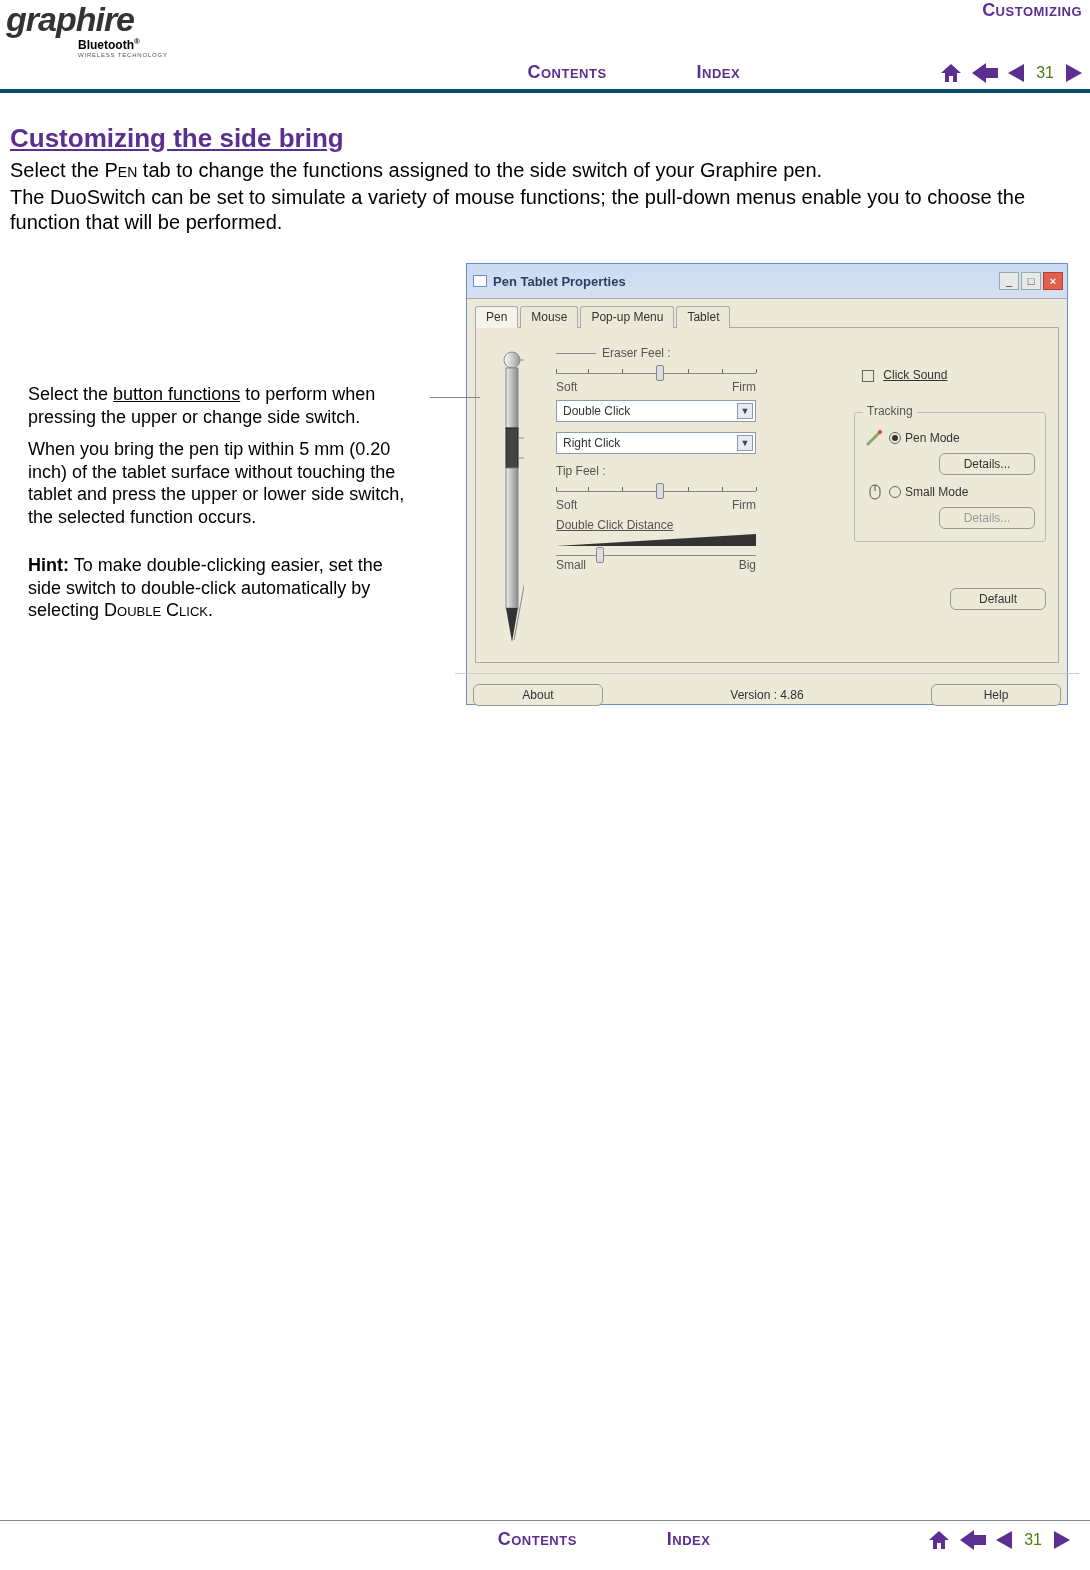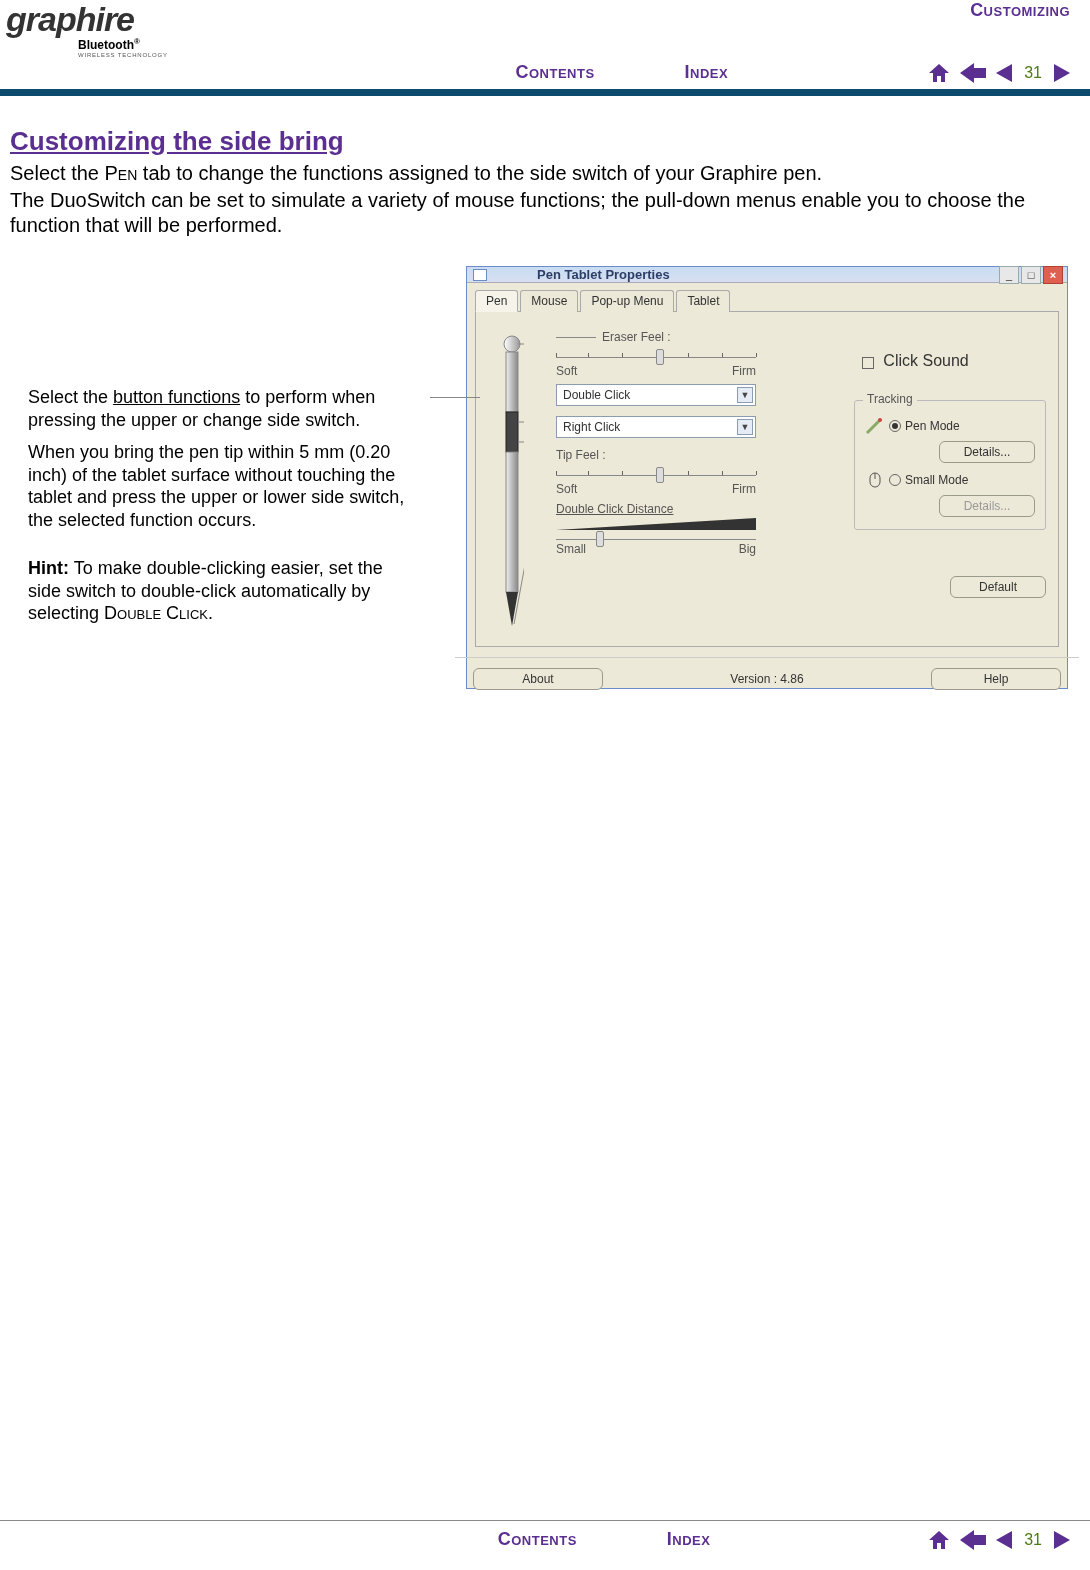--- a/index.html
+++ b/index.html
@@ -12,22 +12,22 @@
   }
   .page {
     width: 1090px;
     min-height: 1570px;
     position: relative;
     padding: 0;
     display: flex;
     flex-direction: column;
   }
   .hdr {
-    padding: 0 20px 6px 6px;
-    border-bottom: 7px solid #0c4a6e;
+    padding: 0 8px 6px 6px;
+    border-bottom: 4px solid #0c4a6e;
   }
   .hdr-top {
     display: flex;
     justify-content: space-between;
     align-items: flex-start;
   }
   .logo {
     font-family: Arial, sans-serif;
     font-size: 34px;
     font-weight: 700;
@@ -130,27 +130,26 @@
   .win {
     width: 602px;
     border: 1px solid #6a8cc8;
     background: #ece9d8;
     font-family: Tahoma, Arial, sans-serif;
     font-size: 12px;
     color: #333;
     margin-left: auto;
   }
   .titlebar {
-    height: 16px;
+    height: 35px;
     background: linear-gradient(#c9dcf3, #d7dff0);
     display: flex;
     align-items: center;
     padding: 0 4px 0 6px;
     border-bottom: 1px solid #aab;
-    gap: 44px;
   }
   .titlebar .win-icon {
     width: 14px; height: 12px;
     border: 1px solid #6a8cc8;
     background: #fff;
     margin-right: 6px;
   }
   .titlebar .title-text {
     font-weight: 700;
     color: #2c3e66;
@@ -204,21 +203,21 @@
     width: 48px;
     display:flex;
     justify-content:center;
     padding-top:4px;
   }
   .pen-draw {
     width: 24px;
   }
   .mid-col { flex:1; padding-right:12px;}
   .right-col { width: 200px; padding-left:8px;}
-  .lbl { font-size:16px; color:#333; }
+  .lbl { font-size:12px; color:#333;text-decoration:underline; }
   .slider-area {
     margin: 4px 0 6px 20px;
   }
   .slider-track {
     position:relative;
     height: 18px;
     width: 200px;
   }
   .slider-line {
     position:absolute;

